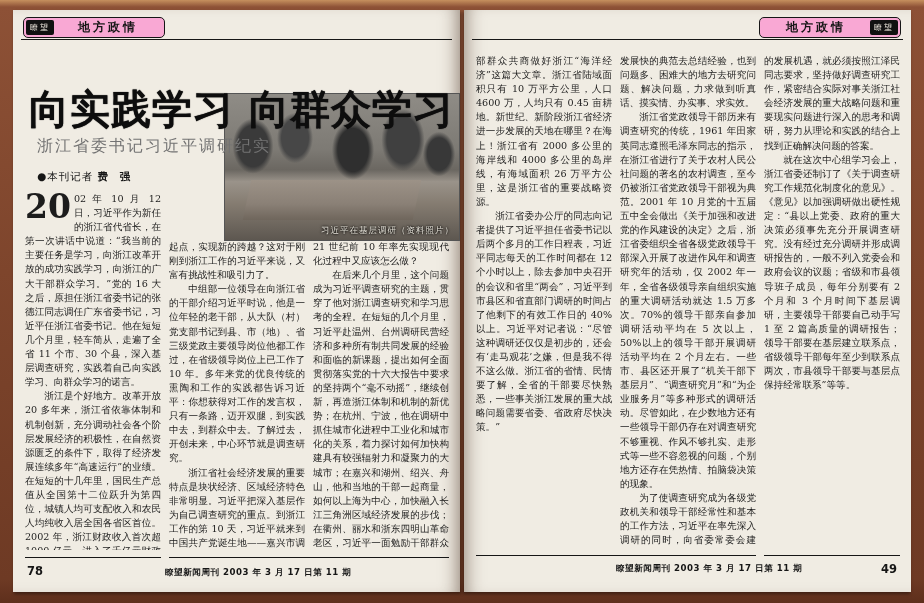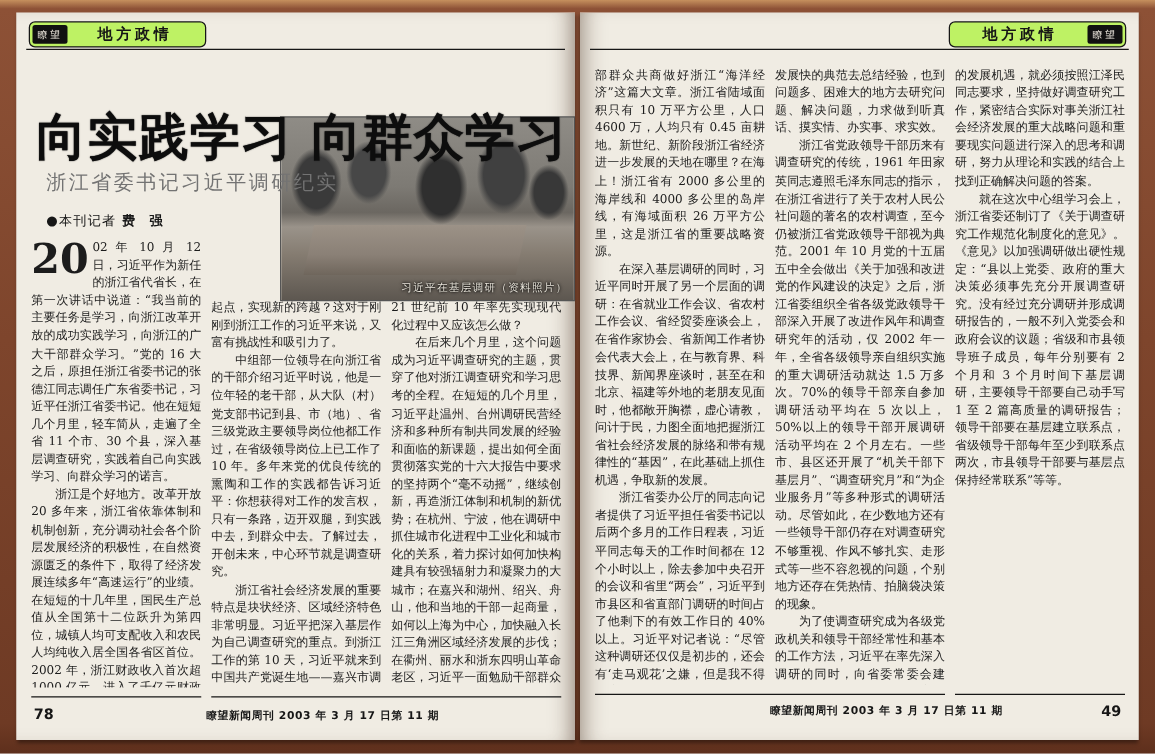--- a/index.html
+++ b/index.html
@@ -8,21 +8,21 @@
   .spread { position:relative; width:924px; height:603px;
     background:linear-gradient(180deg,#c6905e 0,#8d5136 7px,#7e452c 45%,#6e3a24 96%,#5e2f1c 100%); }
   .page { position:absolute; top:10px; width:447px; height:582px;
     background:#f0ece3; color:#161616; }
   .page.left  { left:13px;  box-shadow:inset -14px 0 18px -12px rgba(60,35,20,.55), 1px 2px 3px rgba(0,0,0,.4); }
   .page.right { left:464px; box-shadow:inset 14px 0 18px -12px rgba(60,35,20,.5), -1px 2px 3px rgba(0,0,0,.4); }
 
   .page-rule { position:absolute; border-top:1.6px solid #161616; }
 
   .section-box { position:absolute; display:inline-flex; align-items:center;
-    border:1.6px solid #161616; border-radius:5px; background:#bef264; padding:2px; height:21px; z-index:4; }
+    border:1.6px solid #161616; border-radius:5px; background:#f9a8d4; padding:2px; height:21px; z-index:4; }
   .logo-chip { background:#111; color:#efe9df; font-size:8px; line-height:13px;
     padding:1px 4px; border-radius:2px; letter-spacing:2px; white-space:nowrap;
     font-family:"DejaVu Sans","Liberation Sans",sans-serif; }
   .section-label { font-weight:bold; font-size:12px; letter-spacing:3px; padding:0 24px; white-space:nowrap;
     font-family:"DejaVu Sans","Liberation Sans",sans-serif; }
 
   .headline { position:absolute; left:16px; top:36px; width:428px; z-index:3;
     font-size:40px; font-weight:900; letter-spacing:1px; color:#0d0d0d;
     text-shadow:0 0 1px #0d0d0d; white-space:nowrap;margin-top:36px; }
   .subtitle { position:absolute; left:24px; top:126px; z-index:3;
@@ -112,21 +112,20 @@
   <div class="page right">
 
     <div class="page-rule" style="left:8px; width:431px; top:29px;"></div>
     <div class="section-box" style="right:10px; top:7px;">
       <span class="section-label">地方政情</span>
       <span class="logo-chip">瞭望</span>
     </div>
 
     <div class="col" style="left:12px; top:44px; height:494px;">
       <p class="noindent">部群众共商做好浙江“海洋经济”这篇大文章。浙江省陆域面积只有 10 万平方公里，人口 4600 万，人均只有 0.45 亩耕地。新世纪、新阶段浙江省经济进一步发展的天地在哪里？在海上！浙江省有 2000 多公里的海岸线和 4000 多公里的岛岸线，有海域面积 26 万平方公里，这是浙江省的重要战略资源。</p>
-      <p>在深入基层调研的同时，习近平同时开展了另一个层面的调研：在省就业工作会议、省农村工作会议、省经贸委座谈会上，在省作家协会、省新闻工作者协会代表大会上，在与教育界、科技界、新闻界座谈时，甚至在和北京、福建等外地的老朋友见面时，他都敞开胸襟，虚心请教，问计于民，力图全面地把握浙江省社会经济发展的脉络和带有规律性的“基因”，在此基础上抓住机遇，争取新的发展。</p>
       <p>浙江省委办公厅的同志向记者提供了习近平担任省委书记以后两个多月的工作日程表，习近平同志每天的工作时间都在 12 个小时以上，除去参加中央召开的会议和省里“两会”，习近平到市县区和省直部门调研的时间占了他剩下的有效工作日的 40%以上。习近平对记者说：“尽管这种调研还仅仅是初步的，还会有‘走马观花’之嫌，但是我不得不这么做。浙江省的省情、民情要了解，全省的干部要尽快熟悉，一些事关浙江发展的重大战略问题需要省委、省政府尽快决策。”</p>
 
     </div>
 
     <div class="col" style="left:156px; top:44px; height:494px;">
       <p class="noindent">发展快的典范去总结经验，也到问题多、困难大的地方去研究问题、解决问题，力求做到听真话、摸实情、办实事、求实效。</p>
       <p>浙江省党政领导干部历来有调查研究的传统，1961 年田家英同志遵照毛泽东同志的指示，在浙江省进行了关于农村人民公社问题的著名的农村调查，至今仍被浙江省党政领导干部视为典范。2001 年 10 月党的十五届五中全会做出《关于加强和改进党的作风建设的决定》之后，浙江省委组织全省各级党政领导干部深入开展了改进作风年和调查研究年的活动，仅 2002 年一年，全省各级领导亲自组织实施的重大调研活动就达 1.5 万多次。70%的领导干部亲自参加调研活动平均在 5 次以上，50%以上的领导干部开展调研活动平均在 2 个月左右。一些市、县区还开展了“机关干部下基层月”、“调查研究月”和“为企业服务月”等多种形式的调研活动。尽管如此，在少数地方还有一些领导干部仍存在对调查研究不够重视、作风不够扎实、走形式等一些不容忽视的问题，个别地方还存在凭热情、拍脑袋决策的现象。</p>
       <p>为了使调查研究成为各级党政机关和领导干部经常性和基本的工作方法，习近平在率先深入调研的同时，向省委常委会建议，召开以加强调查研究为主要内容的中心组理论学习会。会前，省委办公厅专门整理印发了毛泽东、邓小平、江泽民党的三代领导人有关领导干部调查研究的重要论述的学习材料。参加中心组学习的省级领导同志结合自己在分管工作中的实际情况进行了认真的准备。</p>
 
     </div>

